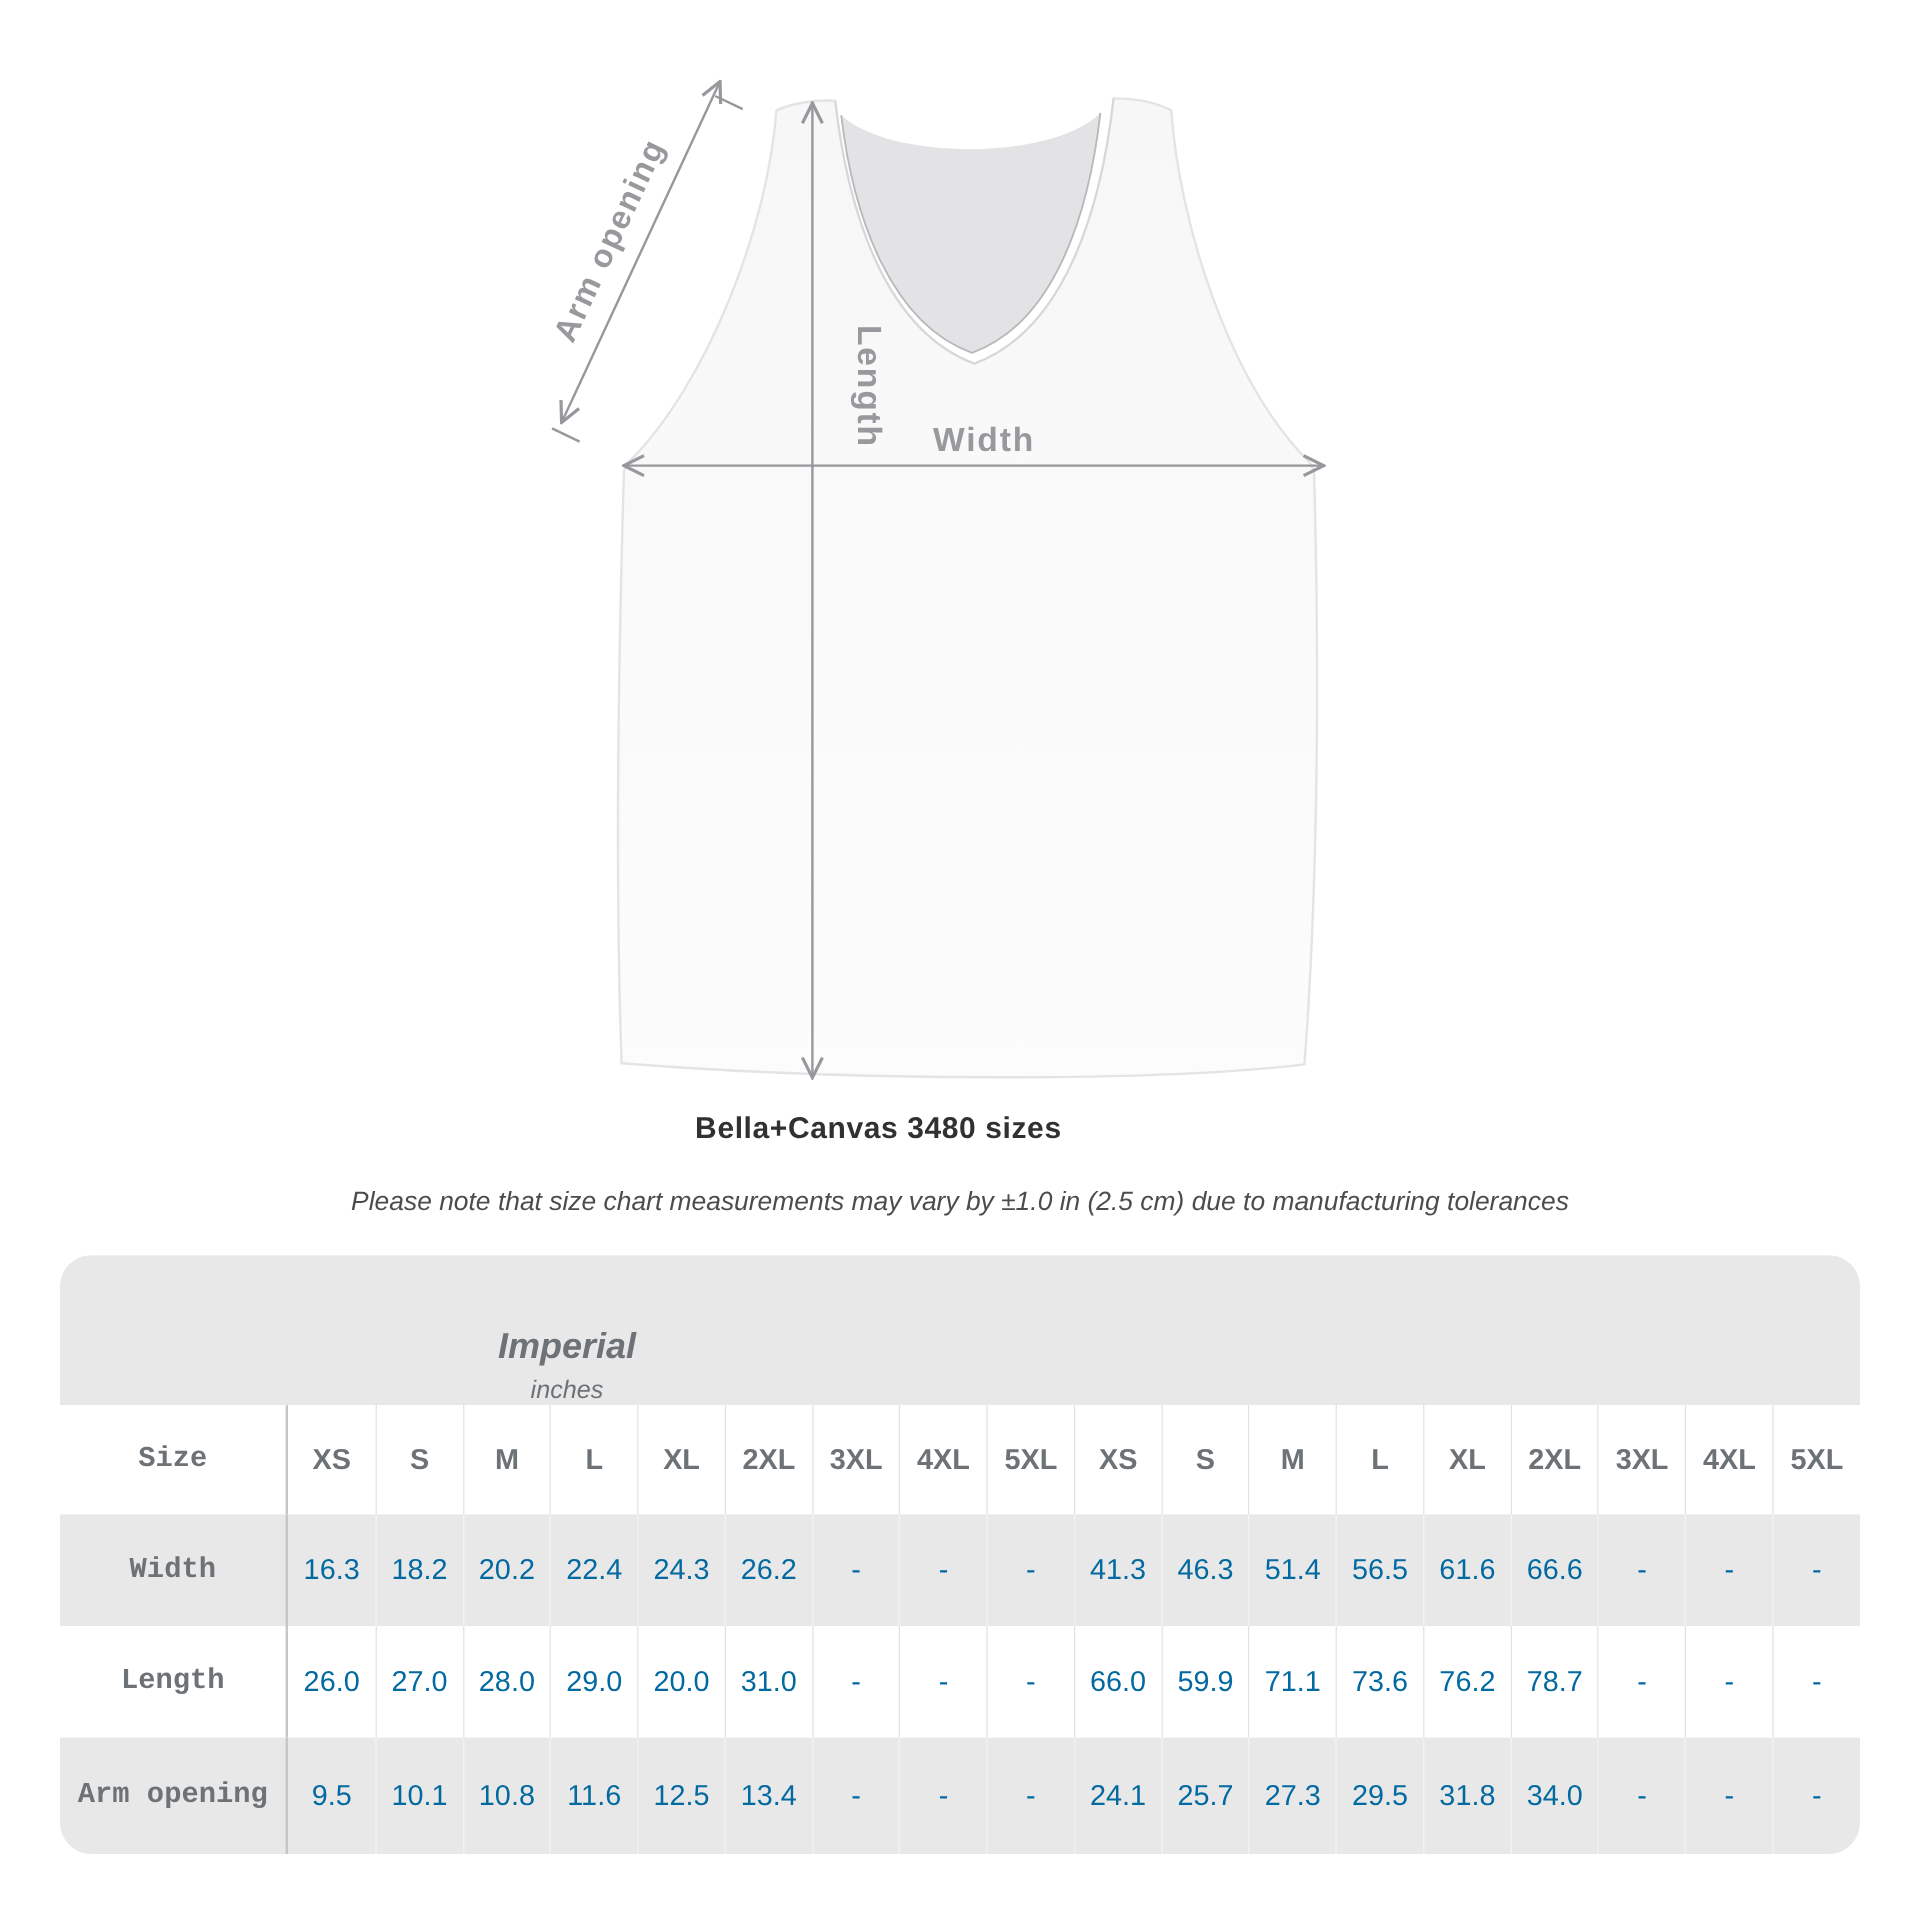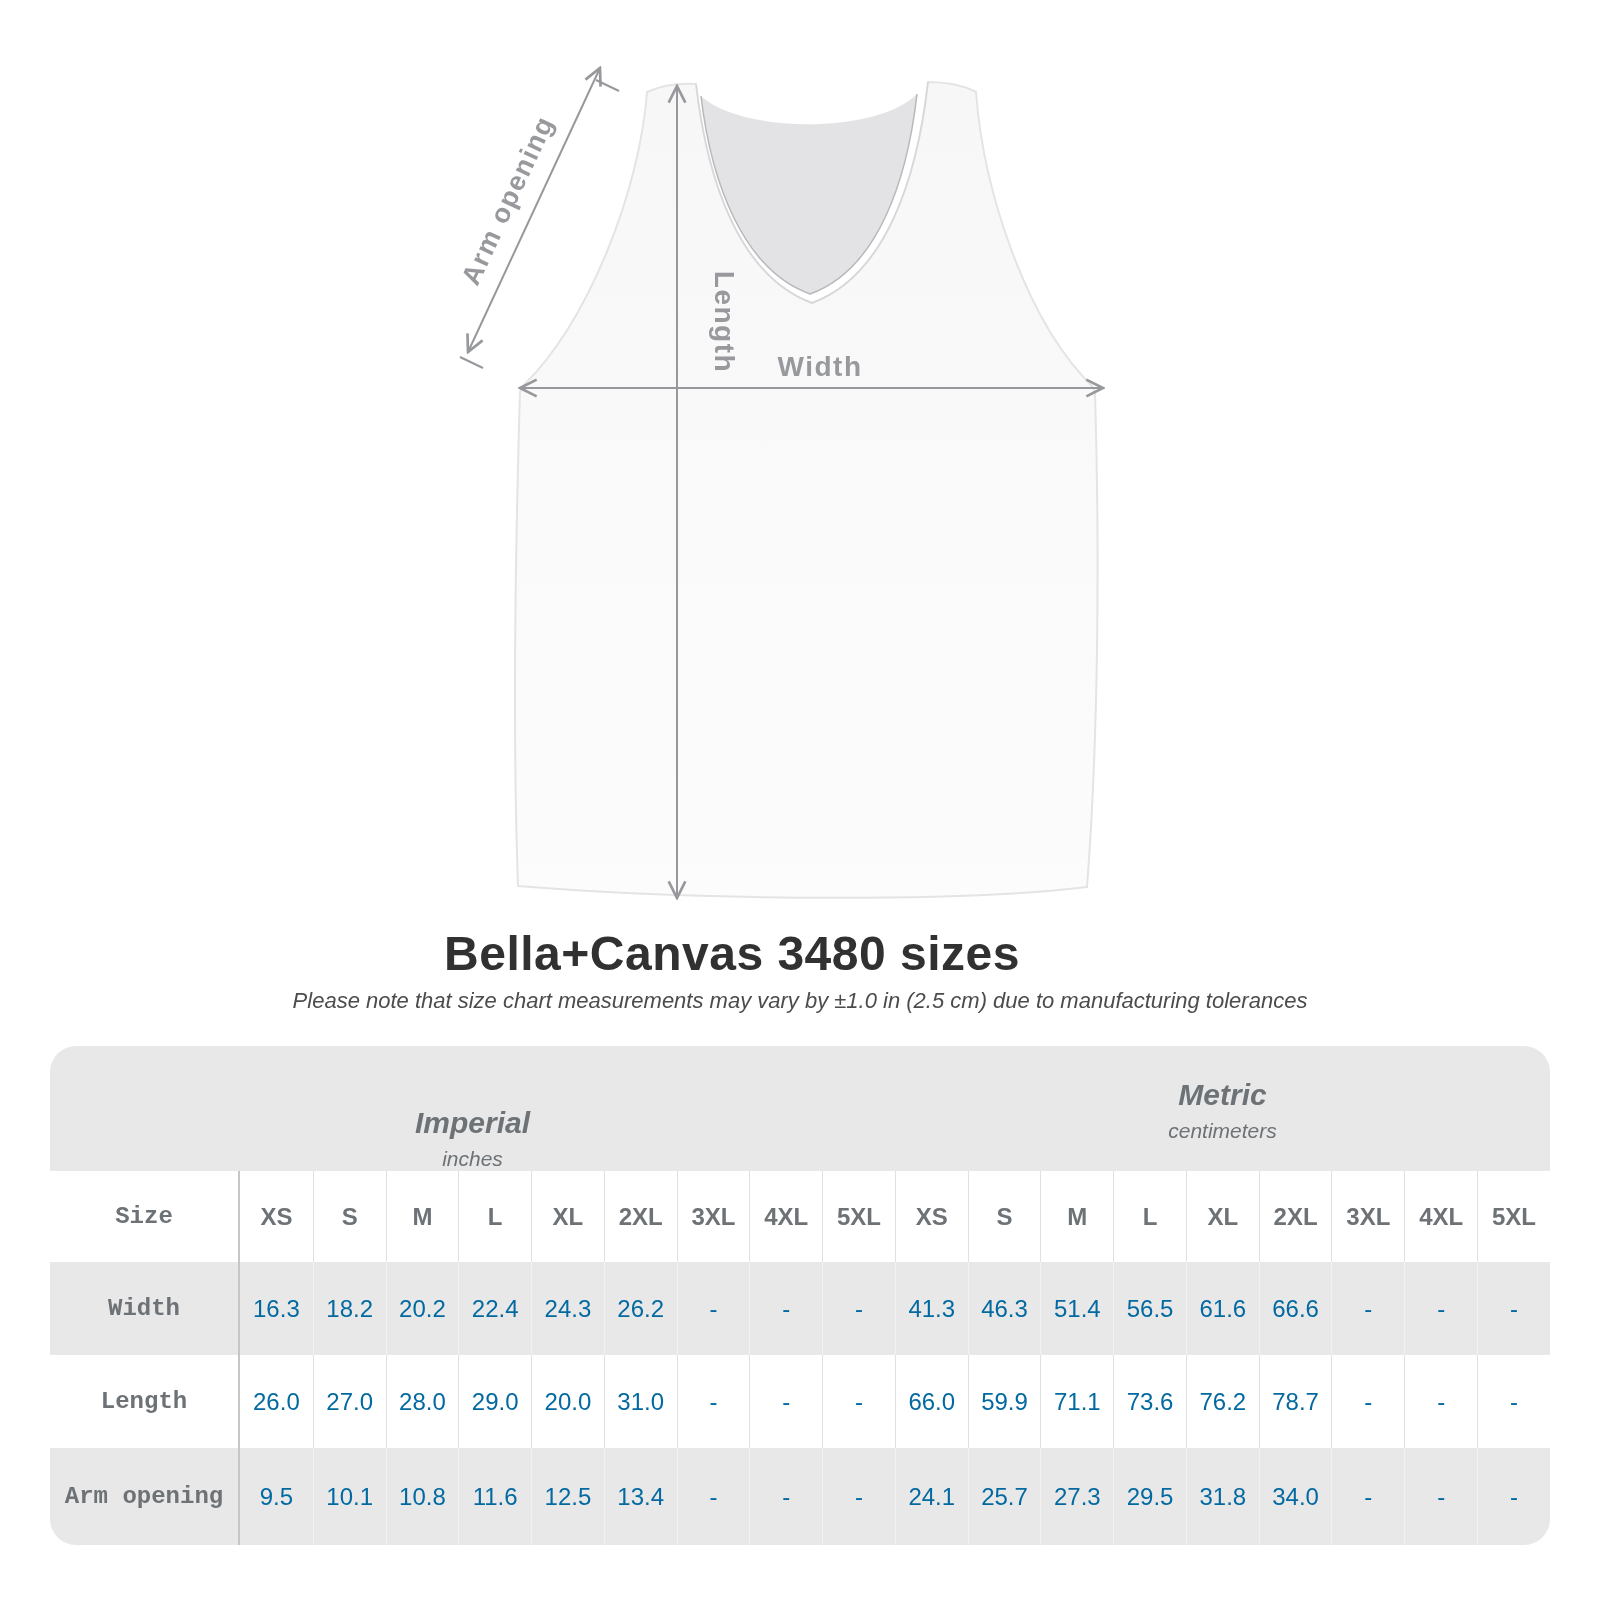--- a/index.html
+++ b/index.html
@@ -7,21 +7,21 @@
     position:relative;width:1600px;height:1600px;background:#ffffff;overflow:hidden;
     font-family:"Liberation Sans",sans-serif;
   }
   
   .illustration{position:absolute;left:420px;top:40px;width:720px;height:880px;}
   .illustration svg{display:block;width:100%;height:100%;}
   svg text{font-family:"Liberation Sans",sans-serif;font-weight:bold;fill:#97999c;letter-spacing:1.5px;}
   
   .page-title{
     position:absolute;left:0;top:926px;width:1464px;margin:0;
-    text-align:center;font-size:48px;font-weight:bold;color:#313131;letter-spacing:.5px;
+    text-align:center;font-size:25px;font-weight:bold;color:#313131;letter-spacing:.5px;
   }
   .tolerance-note{
     position:absolute;left:0;top:988px;width:1600px;margin:0;
     text-align:center;font-style:italic;font-size:22px;color:#4c4c4c;
   }
   
   .table-card{
     position:absolute;left:50px;top:1046px;width:1500px;
     border-radius:26px;overflow:hidden;
   }
@@ -97,24 +97,20 @@
   <h1 class="page-title">Bella+Canvas 3480 sizes</h1>
   <p class="tolerance-note">Please note that size chart measurements may vary by ±1.0 in (2.5 cm) due to manufacturing tolerances</p>
 
   <div class="table-card">
 
     <div class="unit-band">
       <div class="unit-group imperial">
         <div class="unit-title">Imperial</div>
         <div class="unit-sub">inches</div>
       </div>
-      <div class="unit-group metric">
-        <div class="unit-title">Metric</div>
-        <div class="unit-sub">centimeters</div>
-      </div>
     </div>
 
     <table class="size-table">
       <colgroup>
         <col class="lbl">
           <col>
           <col>
           <col>
           <col>
           <col>

